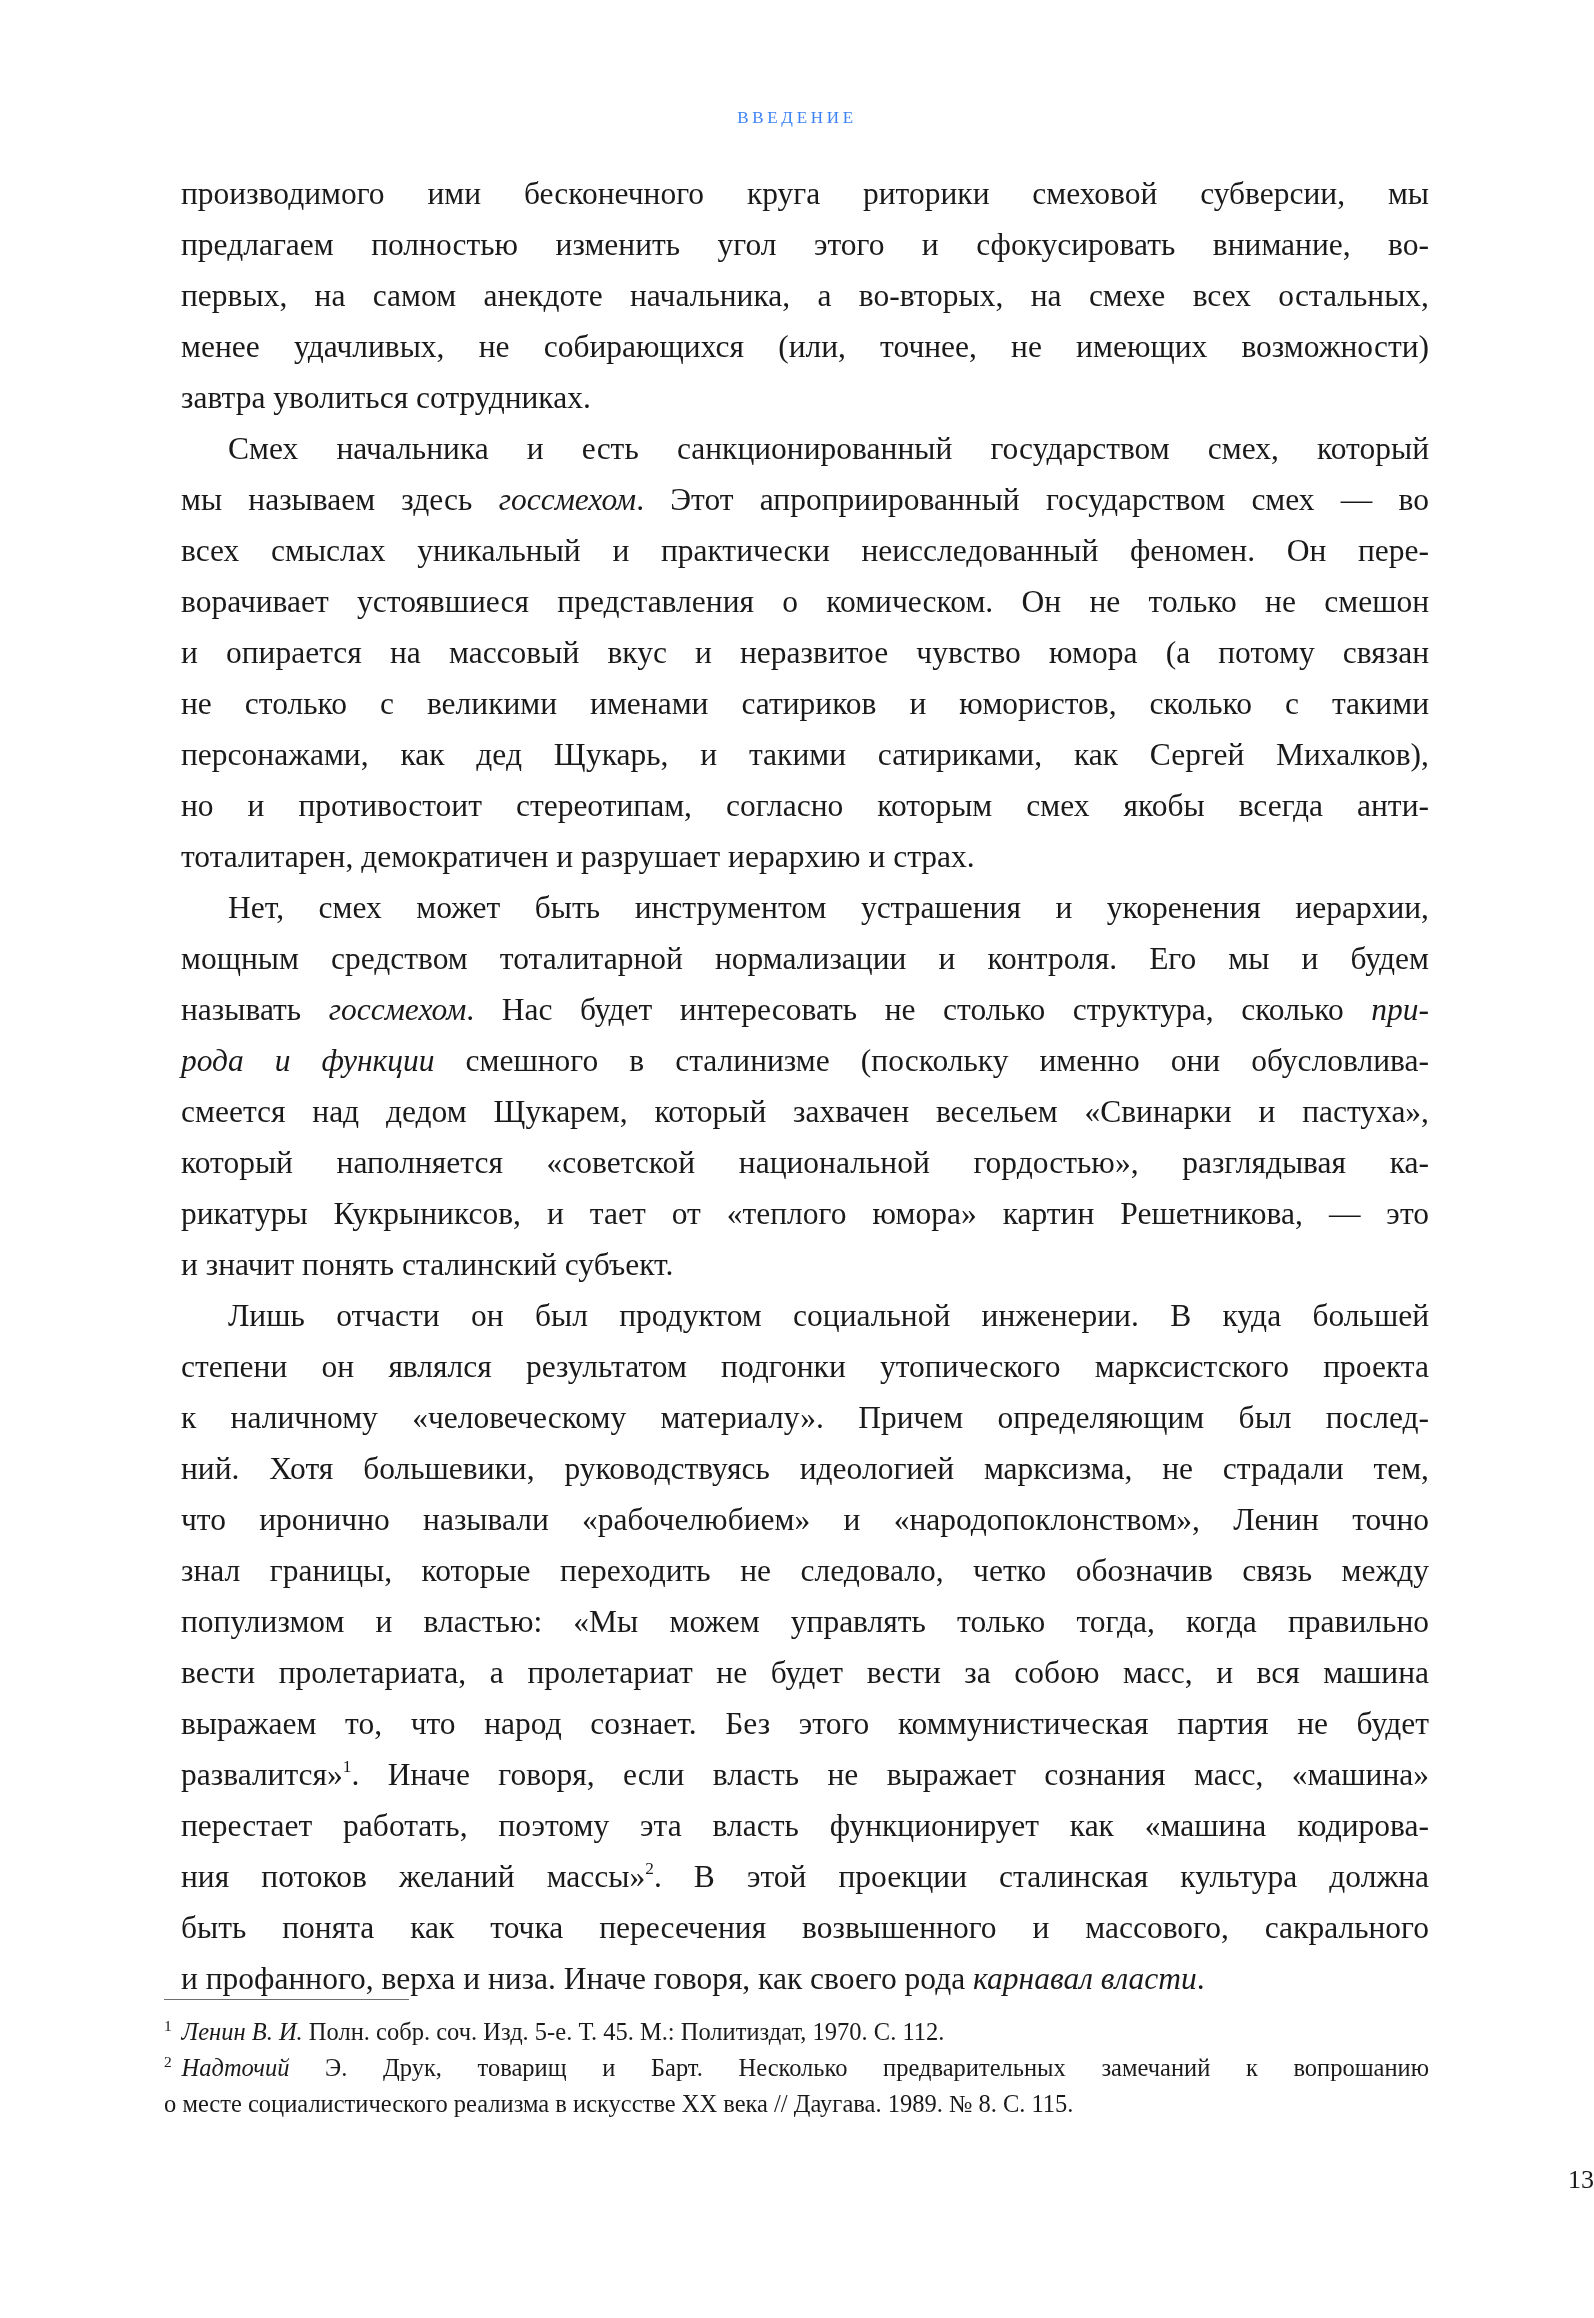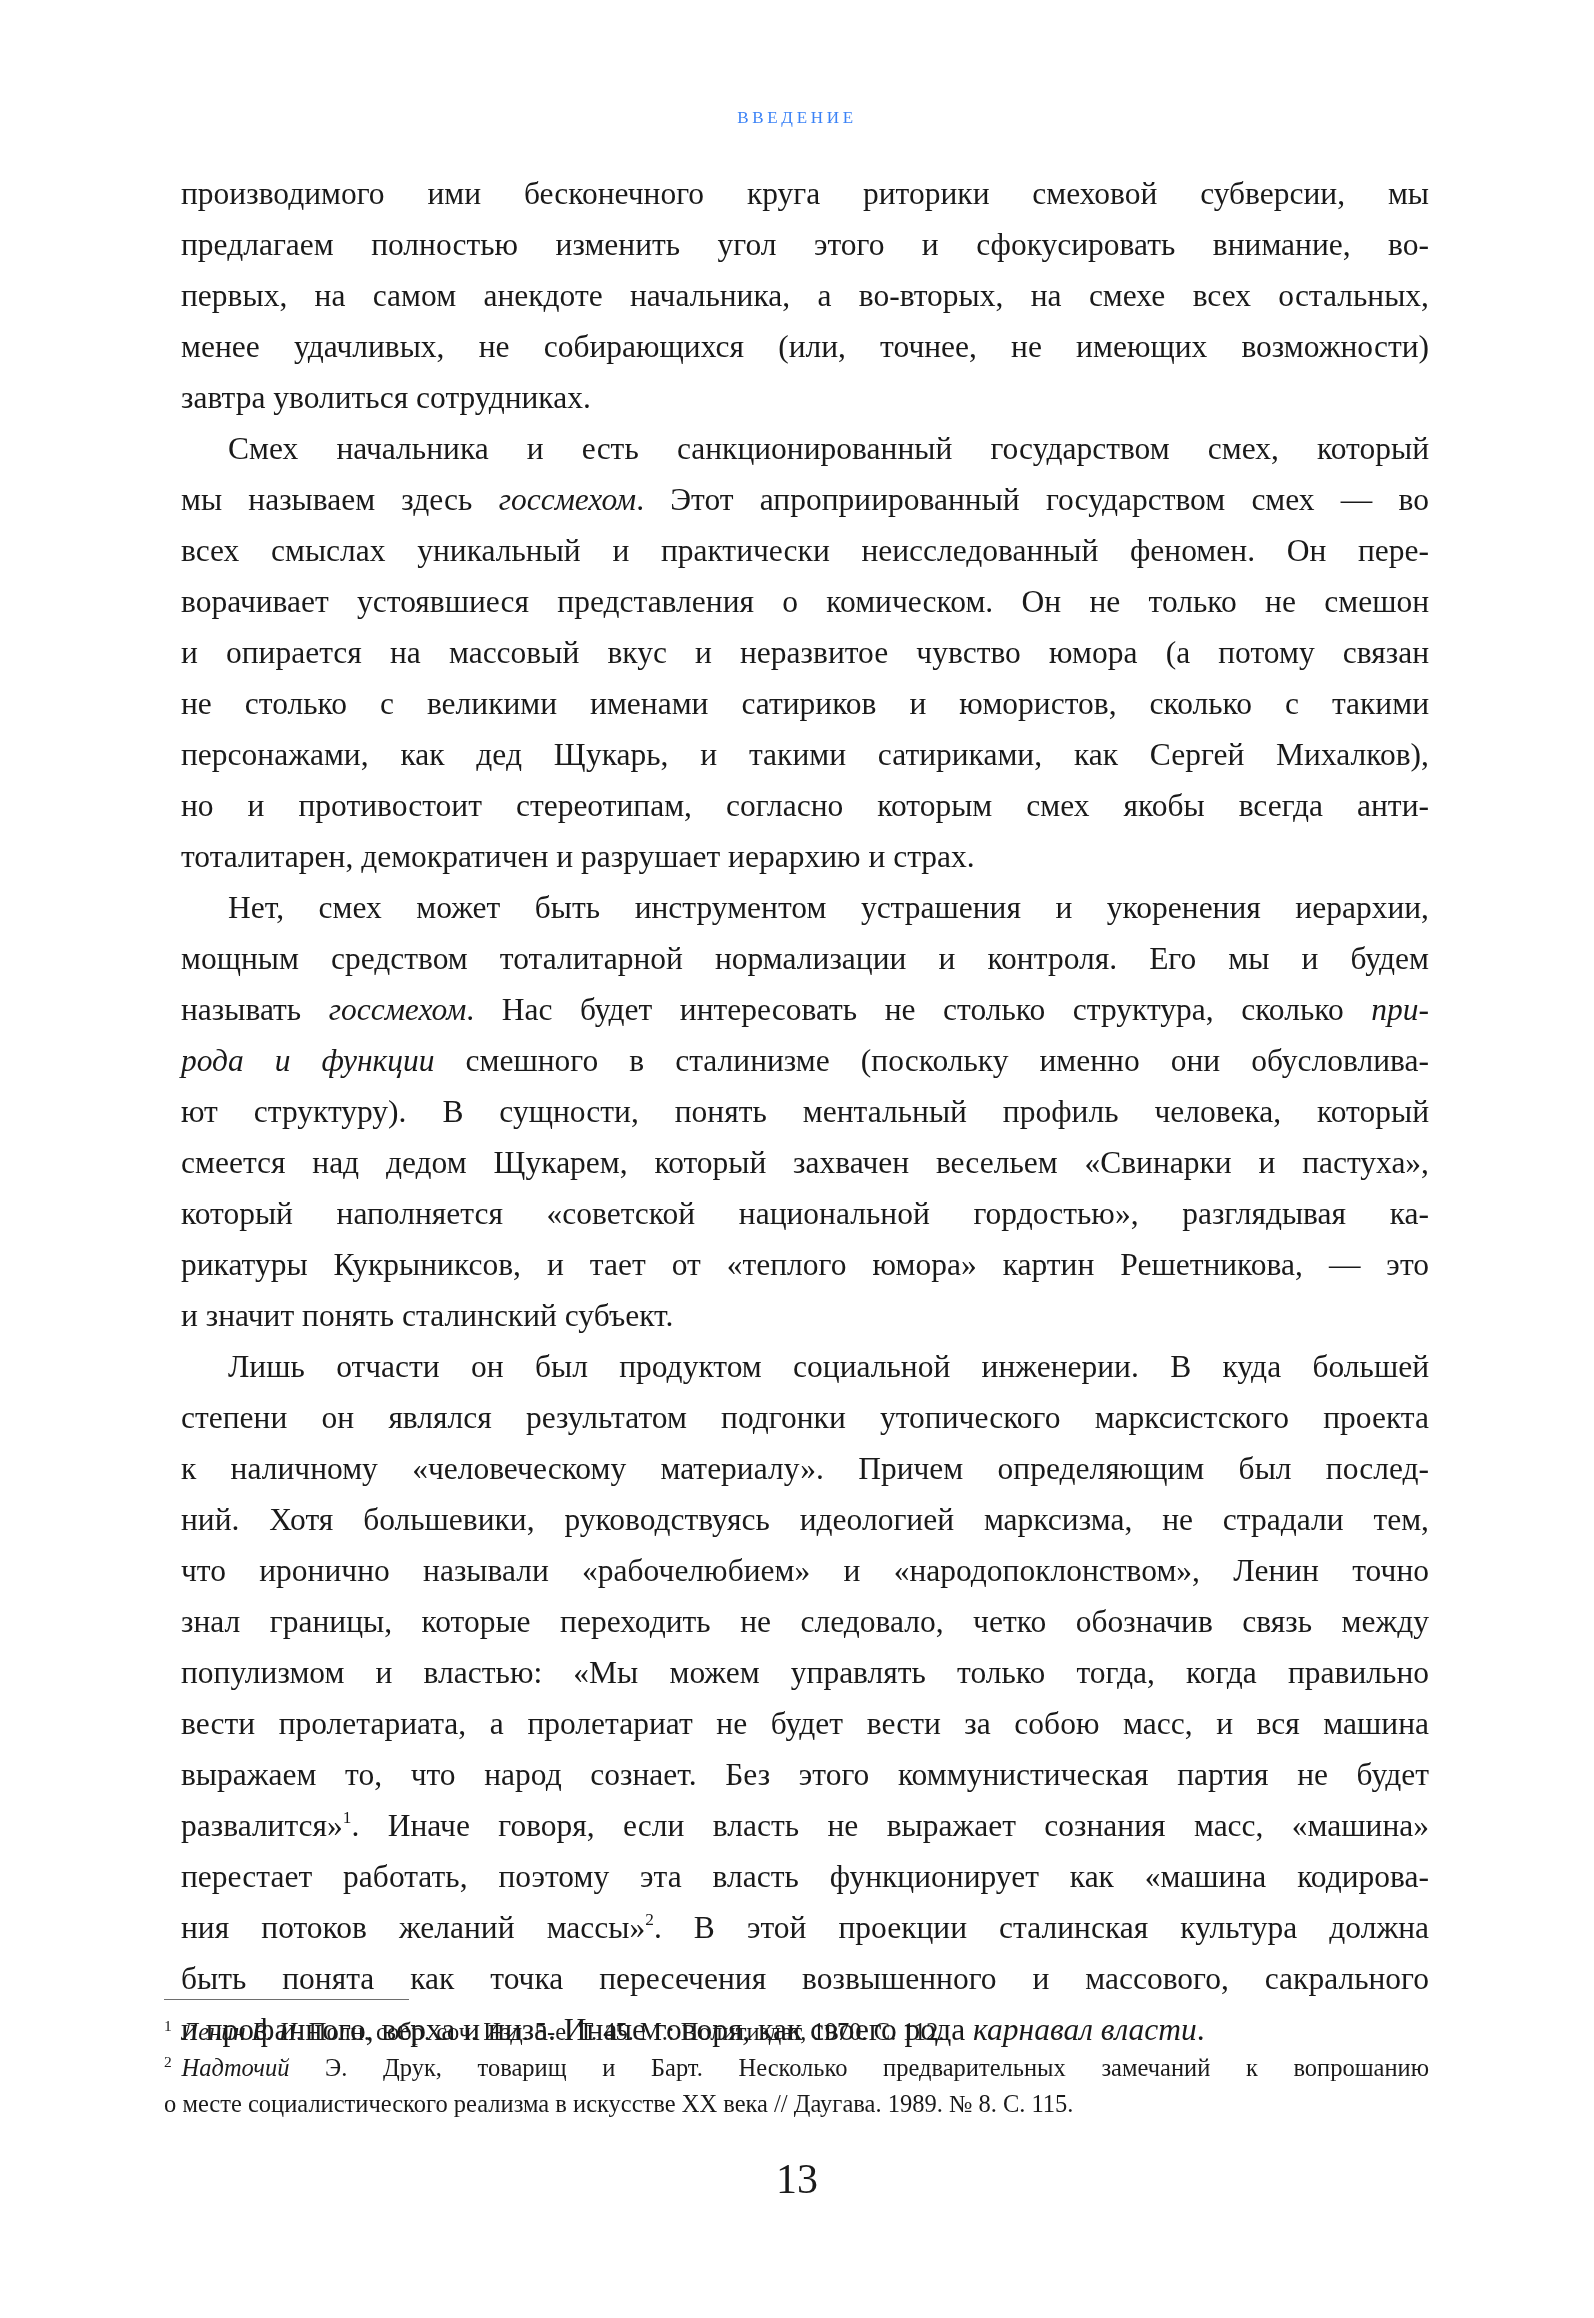--- a/index.html
+++ b/index.html
@@ -11,21 +11,21 @@
   .line { display: block; white-space: nowrap; text-align: justify; text-align-last: justify; height: 51px; overflow: visible; margin-left: 17px; }
   .line.last { text-align-last: left; }
   .line.indent { padding-left: 47px; }
   em { font-style: italic; }
   sup { font-size: 0.55em; line-height: 0; vertical-align: 0; position: relative; top: -0.75em; }
   .fn-rule { position: absolute; top: 1999px; left: 164px; width: 245px; height: 0; border-top: 1.6px solid #6e6e6e; }
   .footnotes { position: absolute; top: 2014px; left: 164px; width: 1265px; font-size: 24.5px; line-height: 36px; }
   .fn-line { display: block; white-space: nowrap; text-align: justify; text-align-last: justify; height: 36px; }
   .fn-line.last { text-align-last: left; }
   .fn-num { font-size: 15.5px; position: relative; top: -9px; margin-right: 9.8px; }
-  .page-number { position: absolute; top: 2159px; left: 0; width: 1594px; text-align: center; font-size: 42px; line-height: 41px; }
+  .page-number { position: absolute; top: 2159px; left: 0; width: 1594px; text-align: right; font-size: 26px; line-height: 41px; }
 </style>
 </head>
 <body>
 
 <div class="running-head">ВВЕДЕНИЕ</div>
 
 <div class="body-text" id="body-text">
     <div>
       <span class="line"><span>производимого ими бесконечного круга риторики смеховой субверсии, мы</span></span>
       <span class="line"><span>предлагаем полностью изменить угол этого и сфокусировать внимание, во-</span></span>
@@ -42,21 +42,20 @@
       <span class="line"><span>не столько с великими именами сатириков и юмористов, сколько с такими</span></span>
       <span class="line"><span>персонажами, как дед Щукарь, и такими сатириками, как Сергей Михалков),</span></span>
       <span class="line"><span>но и противостоит стереотипам, согласно которым смех якобы всегда анти-</span></span>
       <span class="line last"><span>тоталитарен, демократичен и разрушает иерархию и страх.</span></span>
     </div>
     <div>
       <span class="line indent"><span>Нет, смех может быть инструментом устрашения и укоренения иерархии,</span></span>
       <span class="line"><span>мощным средством тоталитарной нормализации и контроля. Его мы и будем</span></span>
       <span class="line"><span>называть </span><em>госсмехом</em><span>. Нас будет интересовать не столько структура, сколько </span><em>при-</em></span>
       <span class="line"><em>рода и функции</em><span> смешного в сталинизме (поскольку именно они обусловлива-</span></span>
-      <span class="line"><span>ют структуру). В сущности, понять ментальный профиль человека, который</span></span>
       <span class="line"><span>смеется над дедом Щукарем, который захвачен весельем «Свинарки и пастуха»,</span></span>
       <span class="line"><span>который наполняется «советской национальной гордостью», разглядывая ка-</span></span>
       <span class="line"><span>рикатуры Кукрыниксов, и тает от «теплого юмора» картин Решетникова, — это</span></span>
       <span class="line last"><span>и значит понять сталинский субъект.</span></span>
     </div>
     <div>
       <span class="line indent"><span>Лишь отчасти он был продуктом социальной инженерии. В куда большей</span></span>
       <span class="line"><span>степени он являлся результатом подгонки утопического марксистского проекта</span></span>
       <span class="line"><span>к наличному «человеческому материалу». Причем определяющим был послед-</span></span>
       <span class="line"><span>ний. Хотя большевики, руководствуясь идеологией марксизма, не страдали тем,</span></span>

